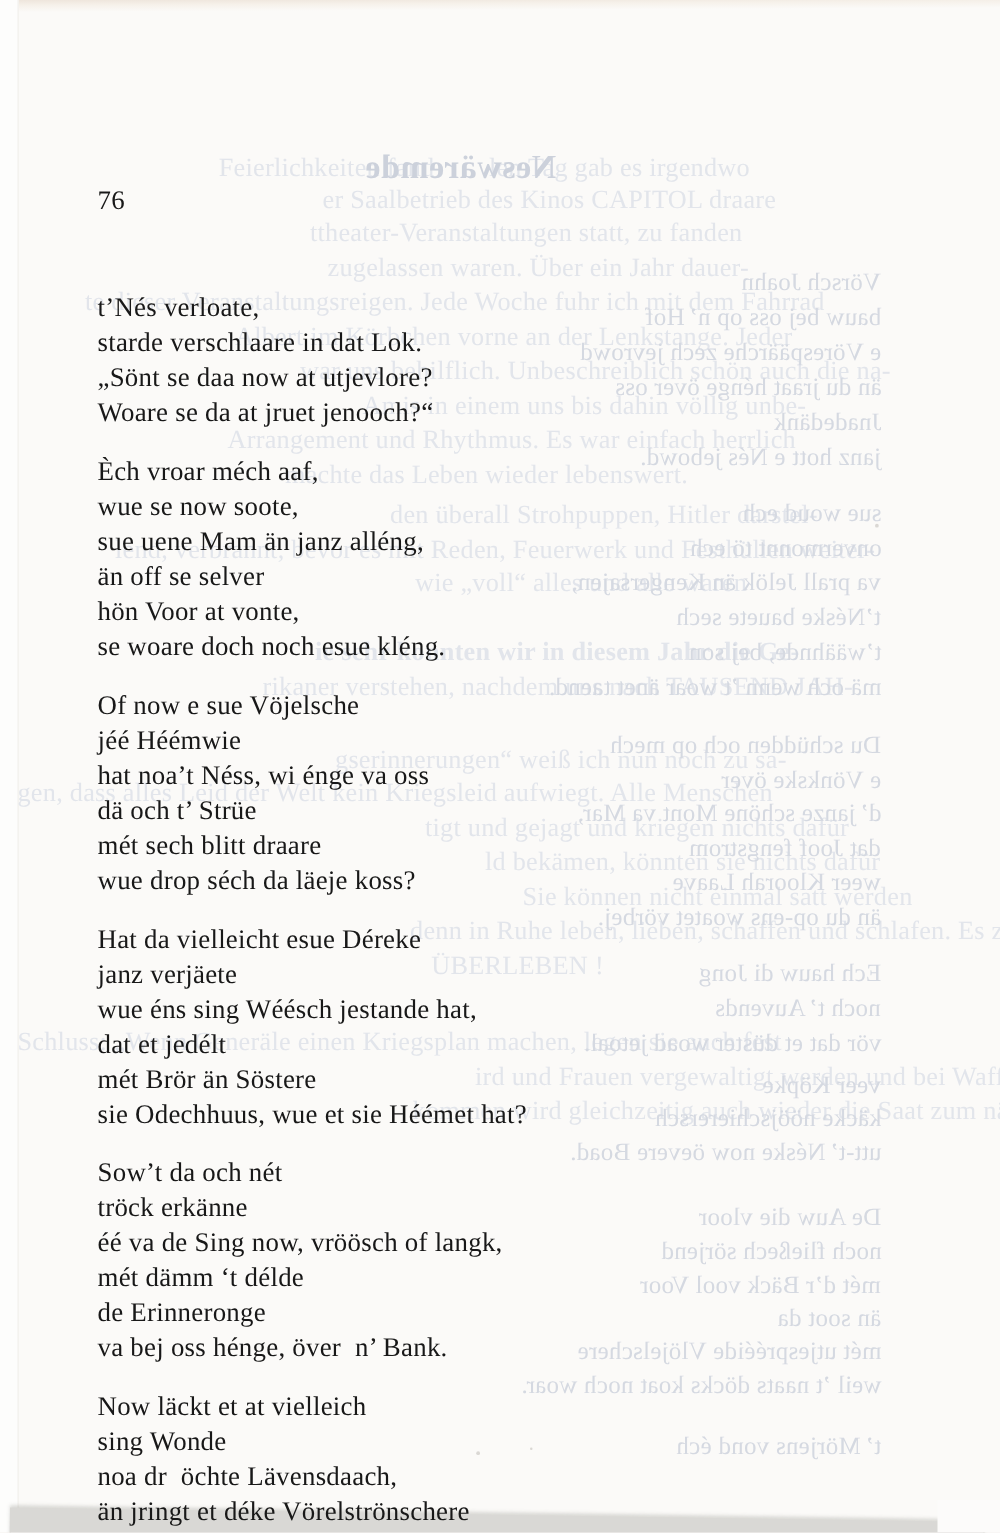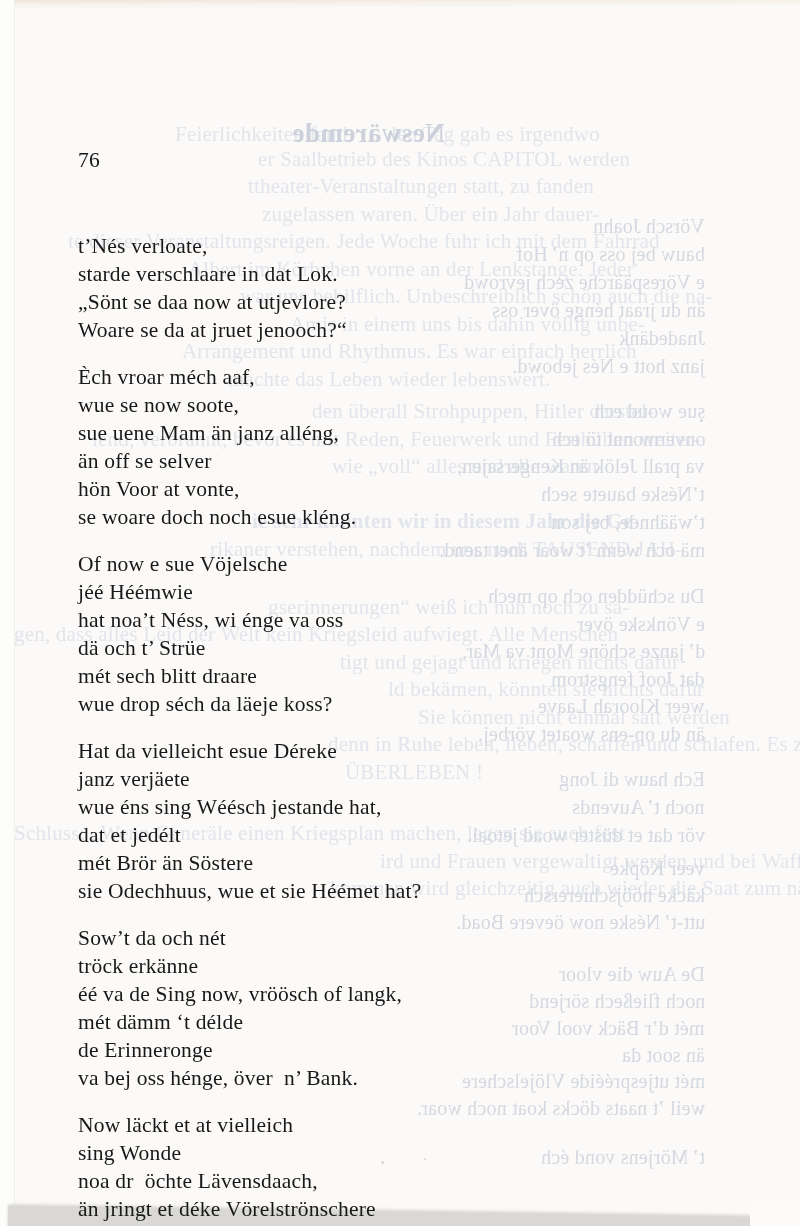--- a/index.html
+++ b/index.html
@@ -70,21 +70,21 @@
   
   .speck{position:absolute;border-radius:50%;background:#b9b6b0;opacity:.5;}
 </style>
 </head>
 <body>
 
 <div class="scan">
 
   <div class="ghost" id="ghost-prose">
       <div class="gline" style="left: 175px; top: 121px; text-align: center;">Feierlichkeiten fand        len Tag gab es irgendwo</div>
-      <div class="gline" style="left: 258px; top: 146px;">er Saalbetrieb des Kinos CAPITOL werden</div>
+      <div class="gline" style="left: 258px; top: 146px;">er Saalbetrieb des Kinos CAPITOL draare</div>
       <div class="gline" style="left: 248px; top: 173px;">ttheater-Veranstaltungen statt, zu fanden</div>
       <div class="gline" style="left: 262px; top: 201px;">zugelassen waren. Über ein Jahr dauer-</div>
       <div class="gline" style="left: 68px; top: 228px;">te dieser Veranstaltungsreigen. Jede Woche fuhr ich mit dem Fahrrad</div>
       <div class="gline" style="left: 188px; top: 256px;">Albert im Körbchen vorne an der Lenkstange. Jeder</div>
       <div class="gline" style="left: 240px; top: 283px;">war uns behilflich. Unbeschreiblich schön auch die na-</div>
       <div class="gline" style="left: 290px; top: 311px;">Amis in einem uns bis dahin völlig unbe-</div>
       <div class="gline" style="left: 182px; top: 338px;">Arrangement und Rhythmus. Es war einfach herrlich</div>
       <div class="gline" style="left: 228px; top: 366px;">machte das Leben wieder lebenswert.</div>
       <div class="gline" style="left: 312px; top: 398px;">den überall Strohpuppen, Hitler darstel-</div>
       <div class="gline" style="left: 92px; top: 426px;">lend, verbrannt, bevor es mit Reden, Feuerwerk und Festhüllen weiter-</div>

